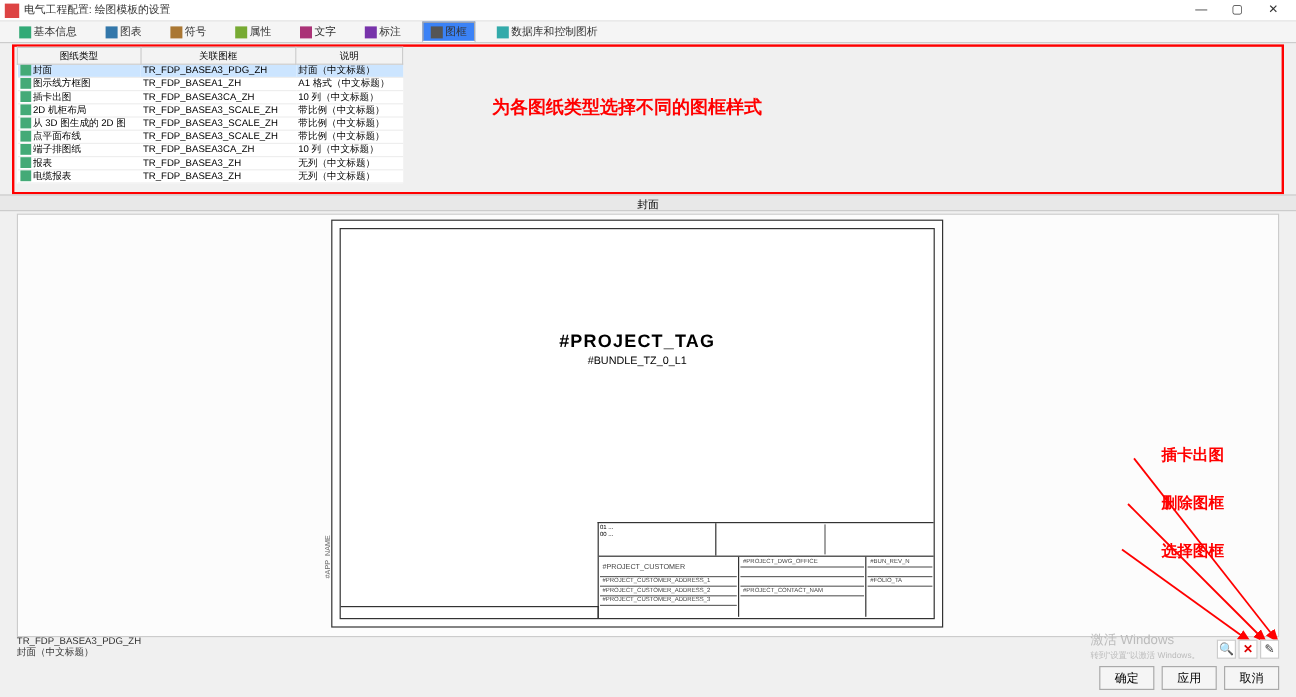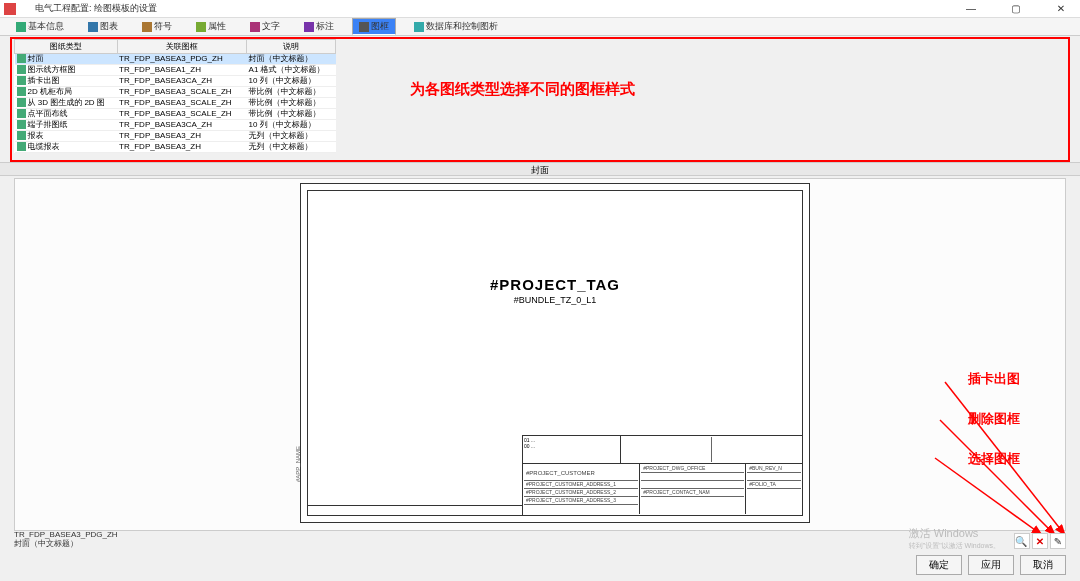--- a/index.html
+++ b/index.html
@@ -1,18 +1,18 @@
 <!DOCTYPE html>
 <html><head>
 <meta charset="utf-8">
 <style>
 * { margin: 0; padding: 0; box-sizing: border-box; font-family: "Microsoft YaHei", SimSun, Arial, sans-serif; }
 body { width: 1080px; height: 581px; background: #f0f0f0; overflow: hidden; position: relative; font-size: 10px; }
 
-.titlebar { height: 18px; background: #fff; display: flex; align-items: center; padding: 0 4px; border-bottom: 1px solid #ddd; gap: 15px; }
+.titlebar { height: 18px; background: #fff; display: flex; align-items: center; padding: 0 4px; border-bottom: 1px solid #ddd; }
 .titlebar .icon { width: 12px; height: 12px; background: #d44; margin-right: 4px; }
 .titlebar .title { flex: 1; font-size: 9px; color: #333; }
 .titlebar .winbtn { width: 30px; height: 16px; text-align: center; font-size: 10px; line-height: 16px; color: #333; }
 
 .toolbar { height: 18px; background: #f5f5f5; display: flex; align-items: center; gap: 12px; padding: 0 10px; border-bottom: 1px solid #ccc; font-size: 9px; }
 .toolbar .tab { padding: 1px 6px; display: flex; align-items: center; gap: 2px; color: #333; }
 .toolbar .tab.active { background: #3b82f6; border: 1px solid #aaa; border-bottom: 1px solid #fff; }
 .toolbar .tabicon { width: 10px; height: 10px; display: inline-block; }
 
 .red-box { position: absolute; top: 37px; left: 10px; right: 10px; height: 125px; border: 2px solid #ff0000; }
@@ -22,21 +22,21 @@
 .table-wrap th { background: #f3f3f3; border: 1px solid #ccc; padding: 1px 2px; font-weight: normal; text-align: center; }
 .table-wrap td { border-bottom: 1px solid #eee; padding: 0 2px; height: 10px; line-height: 10px; }
 .table-wrap tr.sel td { background: #cce5ff; }
 .table-wrap .rowicon { display: inline-block; width: 9px; height: 9px; background: #4a7; margin-right: 2px; vertical-align: middle; }
 
 .annotation { position: absolute; top: 80px; left: 410px; font-size: 15px; color: #ff0000; font-weight: bold; }
 
 .section-label { position: absolute; top: 162px; left: 0; right: 0; height: 14px; background: #e8e8e8; text-align: center; font-size: 9px; line-height: 14px; border-top: 1px solid #ccc; border-bottom: 1px solid #ccc; }
 
 .preview { position: absolute; top: 178px; left: 14px; right: 14px; bottom: 50px; background: #fcfcfc; border: 1px solid #ccc; overflow: hidden; }
-.drawing-frame { position: absolute; top: 4px; left: 285px; width: 510px; height: 340px; border: 1.5px solid #333; background: #fff; }
+.drawing-frame { position: absolute; top: 4px; left: 261px; width: 510px; height: 340px; border: 1.5px solid #333; background: #fff; }
 .drawing-inner { position: absolute; top: 6px; left: 6px; right: 6px; bottom: 6px; border: 1px solid #333; }
 .project-tag { position: absolute; top: 85px; left: 0; right: 0; text-align: center; font-family: Arial; }
 .project-tag .l1 { font-size: 15px; font-weight: bold; letter-spacing: 1px; }
 .project-tag .l2 { font-size: 9px; margin-top: 2px; }
 .titleblock { position: absolute; bottom: 0; right: 0; width: 280px; height: 80px; border-top: 1px solid #333; border-left: 1px solid #333; }
 .titleblock .tb-row { border-bottom: 1px solid #666; height: 8px; font-size: 5px; padding-left: 2px; color: #444; overflow: hidden; white-space: nowrap; }
 .titleblock .tb-big { font-size: 6px; height: 16px; line-height: 16px; }
 .app-name-vert { position: absolute; left: -10px; bottom: 30px; transform: rotate(-90deg); transform-origin: left; font-size: 6px; color: #666; }
 
 .right-annotations { position: absolute; right: 60px; top: 370px; font-size: 13px; }

